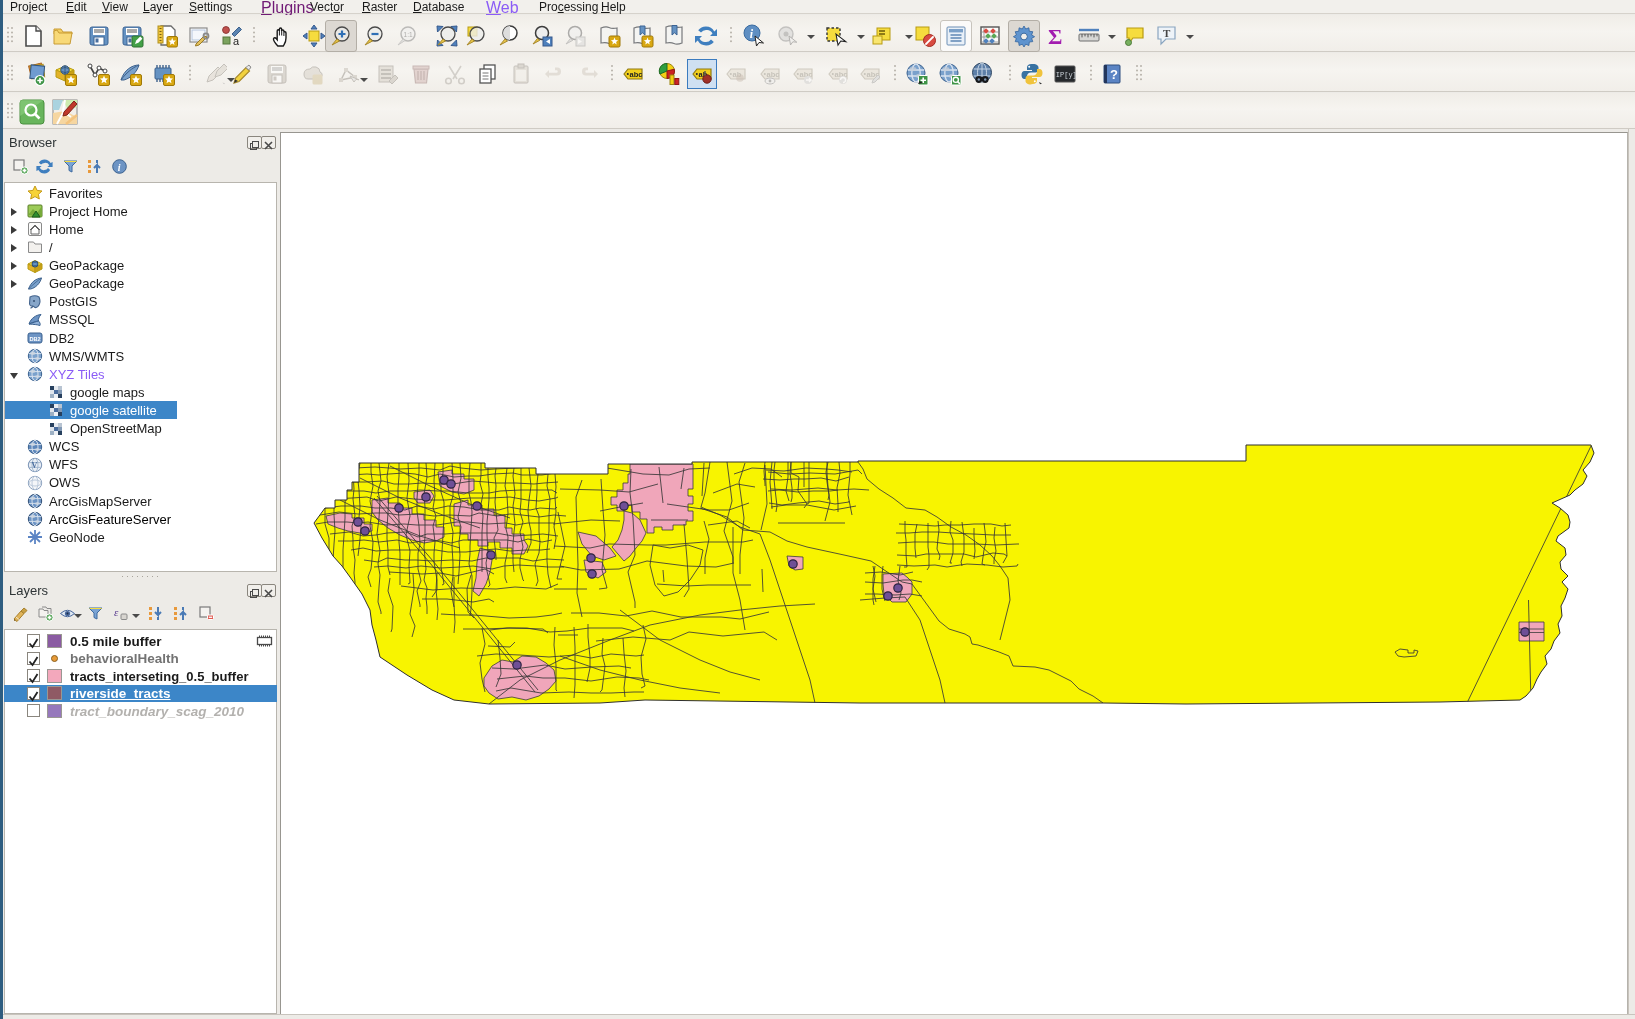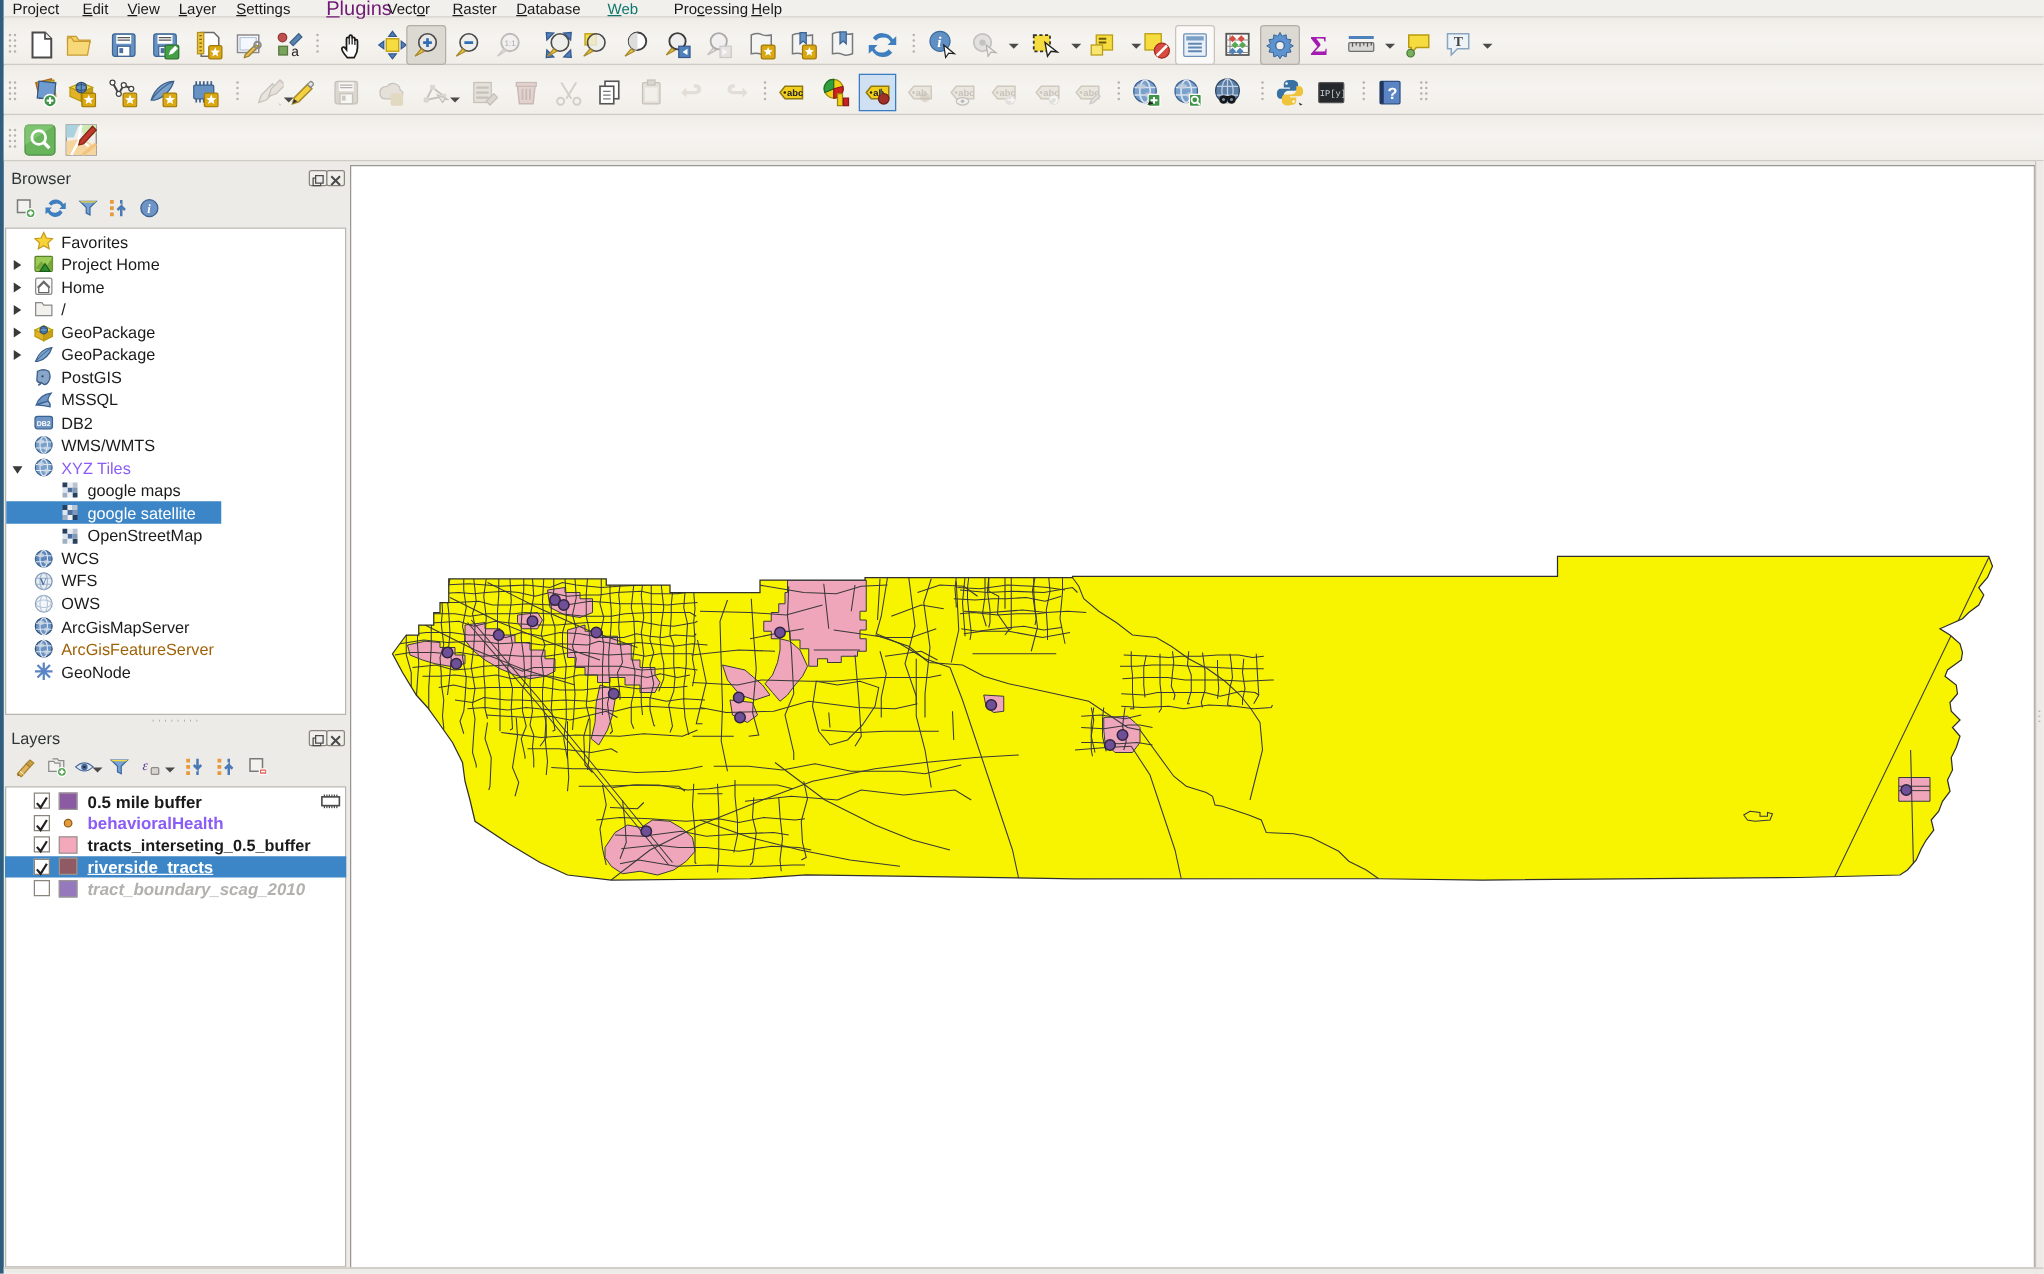--- a/index.html
+++ b/index.html
@@ -4,21 +4,21 @@
 <div class="abs" style="left:3px;top:0;width:1632px;height:14px;background:#f2f0ec;border-bottom:1px solid #d6d2cb"></div>
 <div class="abs" style="left:10px;top:0px;height:14px;line-height:15px;font-size:12px;color:#1a1a1a;white-space:nowrap">Pro<span style="text-decoration:underline">j</span>ect</div>
 <div class="abs" style="left:66px;top:0px;height:14px;line-height:15px;font-size:12px;color:#1a1a1a;white-space:nowrap"><span style="text-decoration:underline">E</span>dit</div>
 <div class="abs" style="left:102px;top:0px;height:14px;line-height:15px;font-size:12px;color:#1a1a1a;white-space:nowrap"><span style="text-decoration:underline">V</span>iew</div>
 <div class="abs" style="left:143px;top:0px;height:14px;line-height:15px;font-size:12px;color:#1a1a1a;white-space:nowrap"><span style="text-decoration:underline">L</span>ayer</div>
 <div class="abs" style="left:189px;top:0px;height:16px;line-height:15px;font-size:12px;color:#1a1a1a;white-space:nowrap"><span style="text-decoration:underline">S</span>ettings</div>
 <div class="abs" style="left:261px;top:0px;height:14px;line-height:15px;font-size:16px;color:#701a75;white-space:nowrap"><span style="text-decoration:underline">P</span>lugins</div>
 <div class="abs" style="left:310px;top:0px;height:14px;line-height:15px;font-size:12px;color:#1a1a1a;white-space:nowrap">Vect<span style="text-decoration:underline">o</span>r</div>
 <div class="abs" style="left:362px;top:0px;height:14px;line-height:15px;font-size:12px;color:#1a1a1a;white-space:nowrap"><span style="text-decoration:underline">R</span>aster</div>
 <div class="abs" style="left:413px;top:0px;height:14px;line-height:15px;font-size:12px;color:#1a1a1a;white-space:nowrap"><span style="text-decoration:underline">D</span>atabase</div>
-<div class="abs" style="left:486px;top:0px;height:14px;line-height:15px;font-size:12px;color:#0f766e;white-space:nowrap"><span style="text-decoration:underline">W</span>eb</div>
+<div class="abs" style="left:486px;top:0px;height:14px;line-height:15px;font-size:16px;color:#8b5cf6;white-space:nowrap"><span style="text-decoration:underline">W</span>eb</div>
 <div class="abs" style="left:539px;top:0px;height:14px;line-height:15px;font-size:12px;color:#1a1a1a;white-space:nowrap">Pro<span style="text-decoration:underline">c</span>essing</div>
 <div class="abs" style="left:601px;top:0px;height:14px;line-height:15px;font-size:12px;color:#1a1a1a;white-space:nowrap"><span style="text-decoration:underline">H</span>elp</div>
 <div class="abs" style="left:3px;top:15px;width:1632px;height:37px;background:linear-gradient(#f0ede8,#f6f4f0 45%,#f1eee9);border-bottom:1px solid #cfcbc4"></div>
 <div class="abs" style="left:3px;top:53px;width:1632px;height:39px;background:linear-gradient(#f0ede8,#f6f4f0 45%,#f1eee9);border-bottom:1px solid #cfcbc4"></div>
 <div class="abs" style="left:3px;top:93px;width:1632px;height:36px;background:linear-gradient(#f0ede8,#f6f4f0 45%,#f1eee9);border-bottom:1px solid #cfcbc4"></div>
 <svg style="position:absolute;left:6px;top:26px" width="9" height="20" viewBox="0 0 9 20">
     <circle cx="2" cy="2.0" r="1" fill="#b7b2aa"></circle>
     <circle cx="6" cy="2.0" r="1" fill="#b7b2aa"></circle>
     <circle cx="2" cy="6.4" r="1" fill="#b7b2aa"></circle>
     <circle cx="6" cy="6.4" r="1" fill="#b7b2aa"></circle>
@@ -732,21 +732,21 @@
       <ellipse cx="10.3" cy="10.5" rx="2.3" ry="1.6" fill="#cdd6e0" opacity=".75"></ellipse>
     </svg></div>
 <div class="abs" style="left:49px;top:492.5px;height:18px;line-height:18px;font-size:13px;color:#1a1a1a;white-space:nowrap">ArcGisMapServer</div>
 <div class="abs" style="left:27px;top:511.2px;width:16px;height:16px"><svg width="16" height="16" viewBox="0 0 16 16">
       <circle cx="8" cy="8" r="6.7" fill="#6d94c4" stroke="#2e4d75"></circle>
       <ellipse cx="8" cy="8" rx="3" ry="6.7" fill="none" stroke="#dce5ef" stroke-width=".9"></ellipse>
       <path d="M1.7 5.6h12.6M1.7 10.4h12.6" stroke="#dce5ef" stroke-width=".9" fill="none"></path>
       <ellipse cx="5.8" cy="5.2" rx="2.6" ry="1.7" fill="#cdd6e0" opacity=".85"></ellipse>
       <ellipse cx="10.3" cy="10.5" rx="2.3" ry="1.6" fill="#cdd6e0" opacity=".75"></ellipse>
     </svg></div>
-<div class="abs" style="left:49px;top:510.7px;height:18px;line-height:18px;font-size:13px;color:#a16207;white-space:nowrap">ArcGisFeatureServer</div>
+<div class="abs" style="left:49px;top:510.7px;height:18px;line-height:18px;font-size:13px;color:#000000;white-space:nowrap">ArcGisFeatureServer</div>
 <div class="abs" style="left:27px;top:529.3px;width:16px;height:16px"><svg width="16" height="16" viewBox="0 0 16 16">
       <path d="M8 1v14M1 8h14M3 3l10 10M13 3L3 13" stroke="#5b84c4" stroke-width="1.8"></path>
       <circle cx="8" cy="8" r="2" fill="#5b84c4"></circle>
     </svg></div>
 <div class="abs" style="left:49px;top:528.8px;height:18px;line-height:18px;font-size:13px;color:#1a1a1a;white-space:nowrap">GeoNode</div>
 <div class="abs" style="left:120px;top:575px;width:40px;height:3px;background:radial-gradient(circle 1px, #a8a49c 40%, transparent 45%) 0 0/5px 3px repeat-x"></div>
 <div class="abs" style="left:9px;top:583px;font-size:13px;color:#2e3436">Layers</div>
 <div style="position:absolute;left:247px;top:584px;width:15px;height:13px;border:1px solid #8a867e;border-radius:2px;background:#f1efeb"><svg width="11" height="11" viewBox="0 0 11 11" style="margin:0 1px">
       <rect x="1.5" y="3.5" width="6" height="6" fill="none" stroke="#4a4a4a"></rect>
       <rect x="3.5" y="1.5" width="6" height="6" fill="#efede9" stroke="#4a4a4a"></rect>
@@ -808,21 +808,21 @@
 <div class="abs" style="left:4px;top:629px;width:273px;height:385px;background:#fff;border:1px solid #b8b5ae"></div>
 <div class="abs" style="left:27px;top:634.0px;width:13px;height:13px;background:#fff;border:1px solid #8a867e"><svg width="11" height="11" viewBox="0 0 11 11">
       <path d="M1.5 5.5l3 3.5 5-8" fill="none" stroke="#222" stroke-width="1.8"></path>
     </svg></div>
 <div class="abs" style="left:47px;top:633.5px;width:15px;height:14px;background:#8a5ba2;border:1px solid #9a9792"></div>
 <div class="abs" style="left:70px;top:632.5px;height:17px;line-height:17px;font-size:13.5px;font-weight:bold;font-style:normal;color:#1a1a1a;text-decoration:none;white-space:nowrap">0.5 mile buffer</div>
 <div class="abs" style="left:27px;top:651.6px;width:13px;height:13px;background:#fff;border:1px solid #8a867e"><svg width="11" height="11" viewBox="0 0 11 11">
       <path d="M1.5 5.5l3 3.5 5-8" fill="none" stroke="#222" stroke-width="1.8"></path>
     </svg></div>
 <div class="abs" style="left:51px;top:654.6px;width:7px;height:7px;background:#e89b38;border:1px solid #8a6020;border-radius:50%"></div>
-<div class="abs" style="left:70px;top:650.1px;height:17px;line-height:17px;font-size:13.5px;font-weight:bold;font-style:normal;color:#8b5cf6;text-decoration:none;white-space:nowrap">behavioralHealth</div>
+<div class="abs" style="left:70px;top:650.1px;height:17px;line-height:17px;font-size:13.5px;font-weight:bold;font-style:normal;color:#737373;text-decoration:none;white-space:nowrap">behavioralHealth</div>
 <div class="abs" style="left:27px;top:669.2px;width:13px;height:13px;background:#fff;border:1px solid #8a867e"><svg width="11" height="11" viewBox="0 0 11 11">
       <path d="M1.5 5.5l3 3.5 5-8" fill="none" stroke="#222" stroke-width="1.8"></path>
     </svg></div>
 <div class="abs" style="left:47px;top:668.7px;width:15px;height:14px;background:#f3a8bc;border:1px solid #9a9792"></div>
 <div class="abs" style="left:70px;top:667.7px;height:17px;line-height:17px;font-size:13px;font-weight:bold;font-style:normal;color:#1a1a1a;text-decoration:none;white-space:nowrap">tracts_interseting_0.5_buffer</div>
 <div class="abs" style="left:4px;top:684.8px;width:273px;height:17.6px;background:#3c86c8"></div>
 <div class="abs" style="left:27px;top:686.8px;width:13px;height:13px;background:#fff;border:1px solid #8a867e"><svg width="11" height="11" viewBox="0 0 11 11">
       <path d="M1.5 5.5l3 3.5 5-8" fill="none" stroke="#222" stroke-width="1.8"></path>
     </svg></div>
 <div class="abs" style="left:47px;top:686.3px;width:15px;height:14px;background:#8f5a64;border:1px solid #9a9792"></div>

